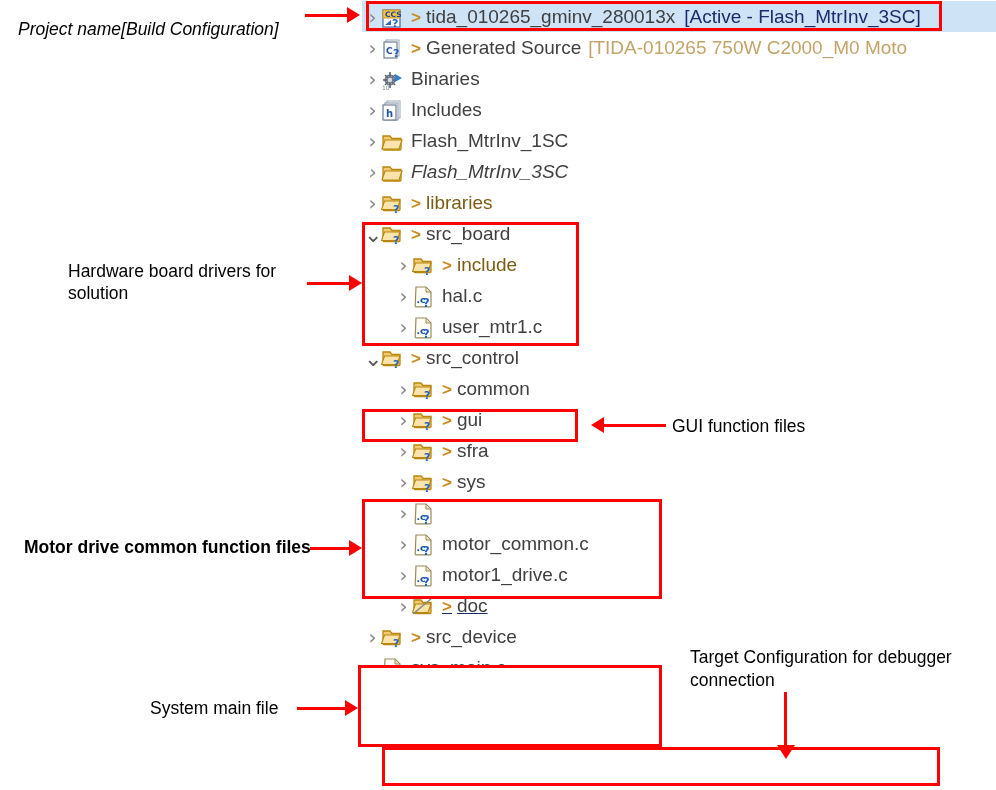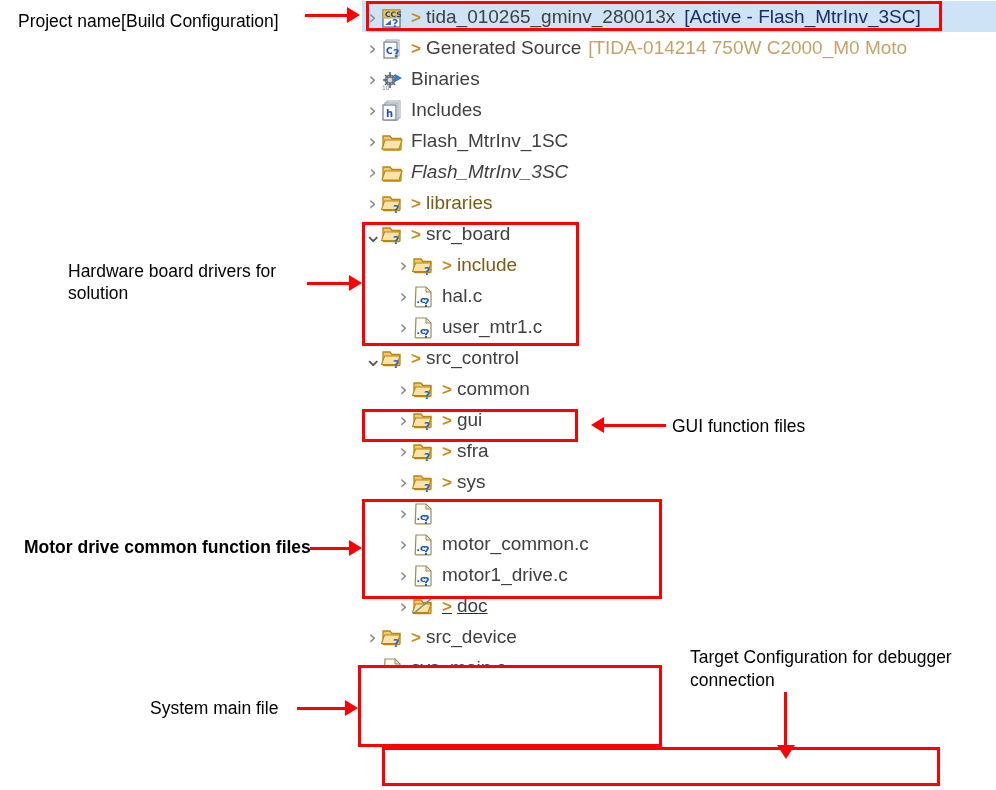--- a/index.html
+++ b/index.html
@@ -59,21 +59,21 @@
           <rect x="2" y="4" width="17" height="8" fill="#f6c04a" stroke="#c89a2c" stroke-width="1"></rect>
           <text x="4" y="11" font-size="7.5" font-family="DejaVu Sans, sans-serif" fill="#14489c" font-weight="bold">CCS</text>
           <path d="M4 19 L10 14 L10 19 Z" fill="#2a6bbf"></path>
           <text x="11" y="21" font-size="11" font-family="DejaVu Sans, sans-serif" fill="#1f63c9" font-weight="bold">?</text>
         </svg></span><span class="chev">&gt;</span><span class="nm">tida_010265_gminv_280013x</span><span style="margin-left: 9px;">[Active - Flash_MtrInv_3SC]</span></div>
     <div class="row" style="top: 32px; left: 0px; padding-left: 2px; width: 632px;"><span class="arrow" style="font-size: 20px;">›</span><span class="ic"><svg width="26" height="24" viewBox="0 0 26 24">
           <rect x="5" y="3" width="13" height="16" fill="#fff" stroke="#9aa6b8" stroke-width="1"></rect>
           <rect x="3" y="5" width="13" height="16" fill="#fbfbfb" stroke="#6f7f95" stroke-width="1.2"></rect>
           <text x="5" y="17" font-size="9" font-family="DejaVu Sans, sans-serif" fill="#1b4fa0" font-weight="bold">C</text>
           <text x="12" y="20" font-size="11" font-family="DejaVu Sans, sans-serif" fill="#1f63c9" font-weight="bold">?</text>
-        </svg></span><span class="chev">&gt;</span><span class="nm">Generated Source</span><span class="dim" style="margin-left: 7px;">[TIDA-014214 750W C2000_M0 Moto</span></div>
+        </svg></span><span class="chev">&gt;</span><span class="nm">Generated Source</span><span class="dim" style="margin-left: 7px;">[TIDA-010265 750W C2000_M0 Moto</span></div>
     <div class="row" style="top: 63px; left: 0px; padding-left: 2px; width: 632px;"><span class="arrow" style="font-size: 20px;">›</span><span class="ic"><svg width="26" height="24" viewBox="0 0 26 24">
           <circle cx="9" cy="12" r="5" fill="#9aa2ad" stroke="#5c6570" stroke-width="1"></circle>
           <g stroke="#5c6570" stroke-width="1.6">
             <line x1="9" y1="4" x2="9" y2="20"></line>
             <line x1="2" y1="12" x2="16" y2="12"></line>
             <line x1="4" y1="7" x2="14" y2="17"></line>
             <line x1="14" y1="7" x2="4" y2="17"></line>
           </g>
           <circle cx="9" cy="12" r="2.3" fill="#d9dde3"></circle>
           <path d="M14 6 L21 10 L14 14 Z" fill="#2f7fd0"></path>
@@ -200,21 +200,21 @@
         </svg></span><span class="nm">TMS320F2800137_XDS110_cJTAG.ccxml</span><span class="dim" style="margin-left: 7px;">[Active/Default]</span></div>
   </div>
 
 <div class="box" style="left:366px;top:1px;width:576px;height:30px;"></div>
 <div class="box" style="left:362px;top:222px;width:217px;height:124px;"></div>
 <div class="box" style="left:362px;top:409px;width:216px;height:33px;"></div>
 <div class="box" style="left:362px;top:499px;width:300px;height:100px;"></div>
 <div class="boxw" style="left:358px;top:665px;width:304px;height:82px;"></div>
 <div class="boxw" style="left:382px;top:747px;width:558px;height:39px;"></div>
 
-<div class="anno" style="left:18px;top:10px;">Project name[Build Configuration]</div>
+<div class="anno" style="left:18px;top:18px;font-style:italic;">Project name[Build Configuration]</div>
 <div class="hline" style="left:305px;top:14px;width:42px;"></div>
 <div class="arrR" style="left:347px;top:7px;"></div>
 
 <div class="anno" style="left:68px;top:260px;width:230px;text-align:left;">
   <span>Hardware board drivers for</span><br>
   <span>solution</span>
 </div>
 <div class="hline" style="left:307px;top:282px;width:42px;"></div>
 <div class="arrR" style="left:349px;top:275px;"></div>
 

